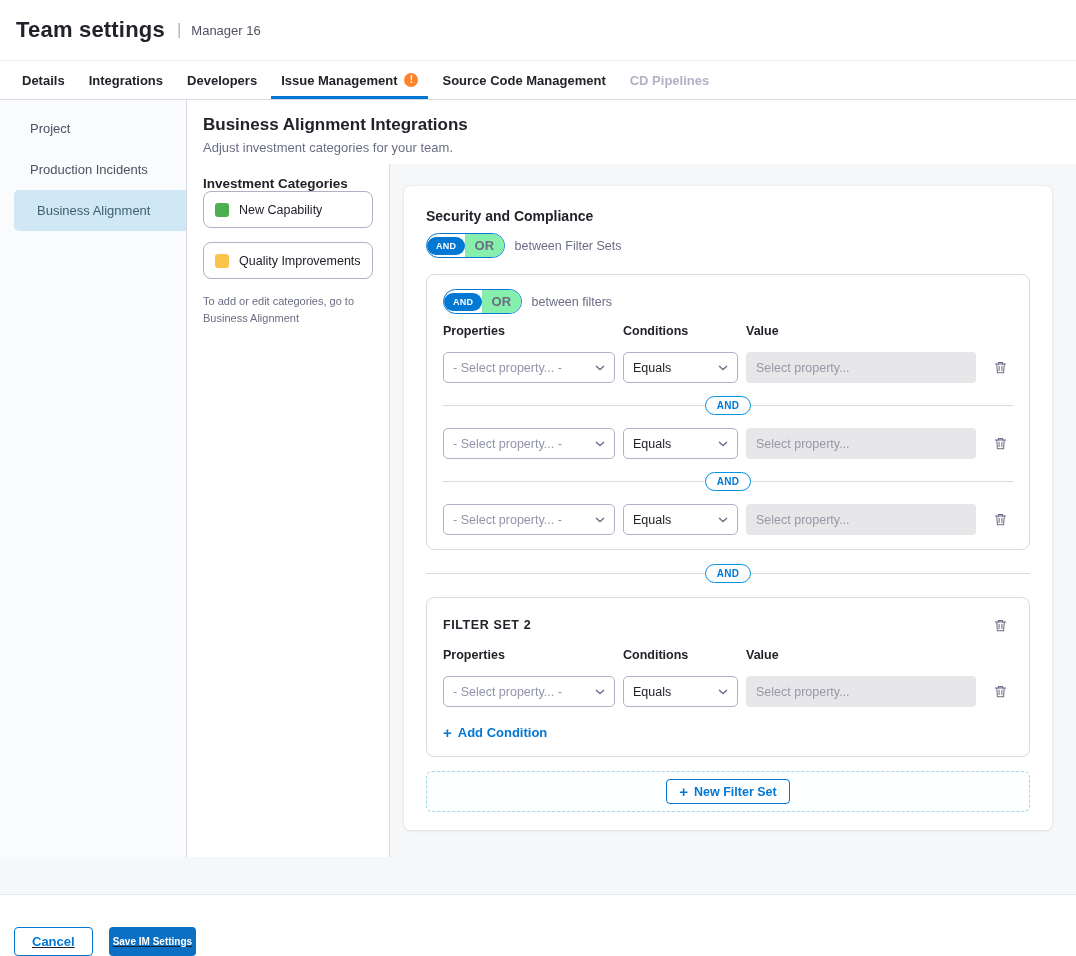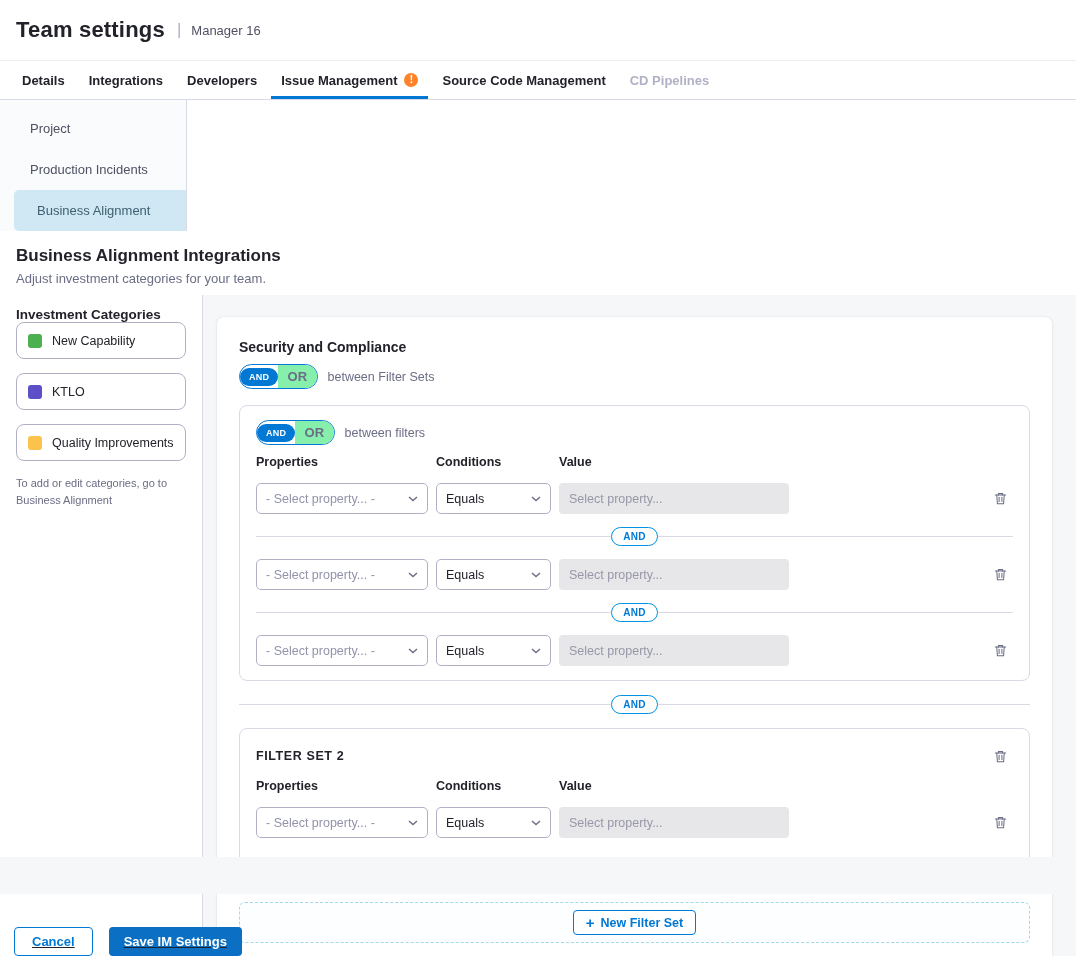--- a/index.html
+++ b/index.html
@@ -14,21 +14,21 @@
 
   
   .tabs { height:39px; display:flex; align-items:stretch; padding:0 12px; background:#fff; border-bottom:1px solid #d9dae5; }
   .tab { display:flex; align-items:center; gap:7px; padding:0 10px; margin-right:4px; font-size:13px; font-weight:bold; color:#22222a; border-bottom:3px solid transparent; border-top:3px solid transparent; cursor:pointer; white-space:nowrap; }
   .tab.active { border-bottom-color:#0278d5; }
   .tab.disabled { color:#b0b1c4; cursor:default; }
   .warn-dot { width:14px; height:14px; border-radius:50%; background:#ff832b; color:#fff; font-size:10px; font-weight:bold; display:flex; align-items:center; justify-content:center; line-height:1; }
 
   
   .content { height:794px; display:flex; flex-direction:column; background:#f6f7f9; }
-  .content-row { height:757px; display:flex; background:#fff;flex-direction:column; }
+  .content-row { height:757px; display:flex; background:#fff; }
   .content-spacer { flex:1; background:#f6f7f9; }
 
   
   .sidebar { width:187px; flex:none; background:#fafbfc; border-right:1px solid #d9dae5; padding-top:8px; }
   .side-item { margin-left:14px; padding:13px 16px; font-size:13px; color:#4f5162; border-radius:5px 0 0 5px; cursor:pointer; }
   .side-item.active { background:#cfe8f4; color:#3f5f71;padding-left:23px; }
 
   
   .config { flex:1; display:flex; flex-direction:column; background:#fff; min-width:0; }
   .config-header { padding:15px 16px 9px; }
@@ -88,21 +88,21 @@
 
   .add-cond { display:inline-flex; align-items:center; gap:6px; margin-top:18px; color:#0278d5; font-size:13px; font-weight:bold; background:none; border:none; cursor:pointer; font-family:"Liberation Sans", sans-serif; }
   .plus { font-size:15px; font-weight:bold; line-height:1; }
 
   .nfs { margin-top:14px; border:1px dashed #9fd8ef; border-radius:6px; padding:7px; display:flex; justify-content:center; background:#fdfeff; }
   .nfs-btn { display:inline-flex; align-items:center; gap:6px; height:25px; padding:0 12px; border:1px solid #0278d5; border-radius:4px; background:#fff; color:#0278d5; font-size:12.5px; font-weight:bold; cursor:pointer; font-family:"Liberation Sans", sans-serif; }
 
   
   .footer { height:62px; background:#fff; border-top:1px solid #e8e9f0; display:flex; align-items:flex-end; padding:0 14px; gap:16px;text-decoration:underline; }
   .btn-cancel { height:29px; padding:0 17px; border:1px solid #0278d5; border-radius:4px; background:#fff; color:#0278d5; font-size:13px; font-weight:bold; cursor:pointer; font-family:"Liberation Sans", sans-serif; }
-  .btn-save { height:29px; padding:0 15px; border:none; border-radius:4px; background:#0b6fc4; color:#fff; font-size:13px; font-weight:bold; cursor:pointer; font-family:"Liberation Sans", sans-serif; }
+  .btn-save { height:29px; padding:0 4px; border:none; border-radius:4px; background:#0b6fc4; color:#fff; font-size:10px; font-weight:bold; cursor:pointer; font-family:"Liberation Sans", sans-serif; }
 </style>
 </head>
 <body>
 
 <header class="topbar">
   <h1>Team settings</h1>
   <span class="divider">|</span>
   <span class="sub">Manager 16</span>
 </header>
 
@@ -152,24 +152,20 @@
       <div class="config-body">
 
         <div class="categories">
           <h3>Investment Categories</h3>
 
           <div class="cat-item">
             <span class="cat-swatch" style="background-color: rgb(76, 175, 80);"></span>
             <span class="cat-label">New Capability</span>
           </div>
           <div class="cat-item">
-            <span class="cat-swatch" style="background-color: rgb(92, 80, 200);"></span>
-            <span class="cat-label">KTLO</span>
-          </div>
-          <div class="cat-item">
             <span class="cat-swatch" style="background-color: rgb(251, 195, 76);"></span>
             <span class="cat-label">Quality Improvements</span>
           </div>
 
           <p class="cat-footer">To add or edit categories, go to Business Alignment</p>
         </div>
 
         <div class="panel-area">
           <div class="panel">
             <h3>Security and Compliance</h3>

